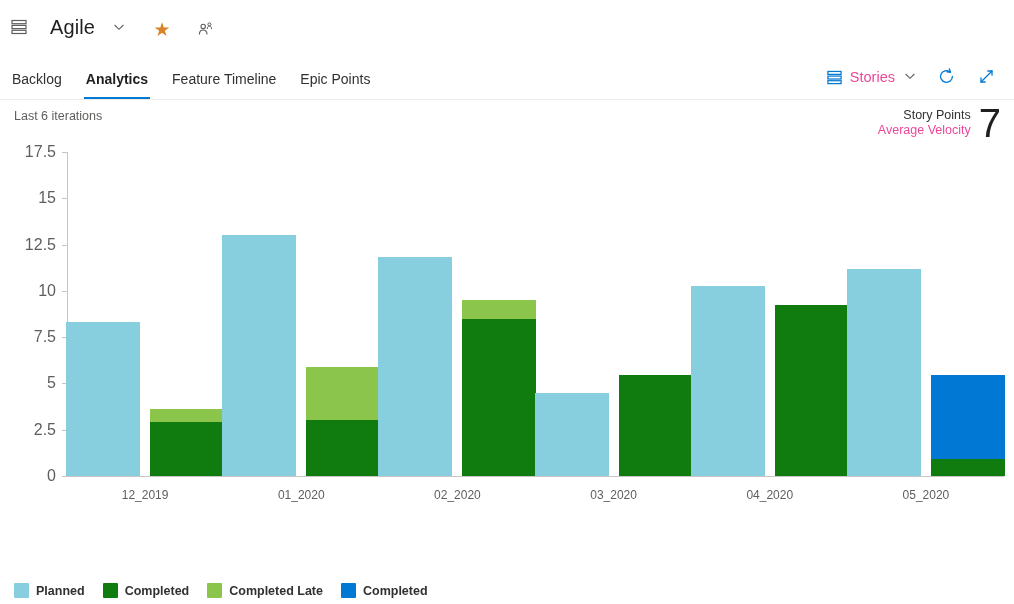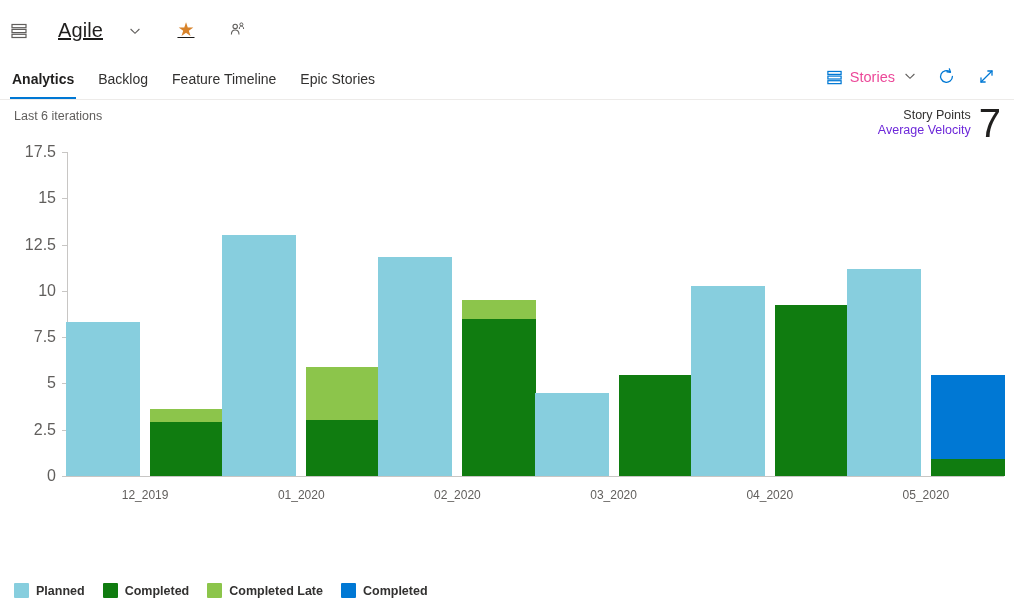--- a/index.html
+++ b/index.html
@@ -12,21 +12,21 @@
     overflow: hidden;
   }
 
   
   .app-header {
     height: 58px;
     display: flex;
     align-items: center;
     padding: 0 0 0 6px;
   }
-  .hdr-left { display: flex; align-items: flex-end; gap: 16px; text-decoration: underline; }
+  .hdr-left { display: flex; align-items: flex-start; gap: 8px; }
   .stack-icon { width: 26px; height: 26px; display: flex; align-items: center; justify-content: center; margin-right: 8px; }
   .project-name {
     font-size: 20px;
     font-weight: 400;
     color: #201f1e;
     letter-spacing: .1px;
     padding: 2px 2px 2px 2px;
   }
   .chev-btn { width: 24px; height: 26px; display: flex; align-items: center; justify-content: center; margin-left: 2px; }
   .star-btn { width: 30px; height: 30px; display: flex; align-items: center; justify-content: center; margin-left: 8px; }
@@ -93,21 +93,21 @@
   }
   .velocity {
     position: absolute;
     right: 14px; top: 5px;
     display: flex;
     align-items: flex-start;
     gap: 8px;
   }
   .velocity-text { text-align: right; line-height: 1.22; padding-top: 3px; }
   .velocity-title { font-size: 12.5px; color: #323130; }
-  .velocity-sub { font-size: 12.5px; color: #6d28d9; }
+  .velocity-sub { font-size: 12.5px; color: #ec4899; }
   .velocity-value {
     font-size: 40px;
     line-height: 0.92;
     font-weight: 300;
     color: #201f1e;
     letter-spacing: -1px;
   }
 
   
   .chart-area {
@@ -203,31 +203,31 @@
         <path d="M2.4 13.4 C2.4 10.4 4.1 9 6.2 9 C8.3 9 10 10.4 10 13.4" fill="none" stroke="#605e5c" stroke-width="1.1"></path>
         <circle cx="12.4" cy="3.4" r="1.5" fill="none" stroke="#605e5c" stroke-width="1"></circle>
         <path d="M10.3 8 C10.3 6 11.2 5.1 12.4 5.1 C13.7 5.1 14.6 6 14.6 8" fill="none" stroke="#605e5c" stroke-width="1"></path>
       </svg>
     </span>
   </div>
 </div>
 
 <div class="tabstrip">
   <div class="tabs">
+    <div class="tab">
+      <span>Backlog</span>
+    </div>
     <div class="tab active">
       <span>Analytics</span>
     </div>
     <div class="tab">
-      <span>Backlog</span>
+      <span>Feature Timeline</span>
     </div>
     <div class="tab">
-      <span>Feature Timeline</span>
-    </div>
-    <div class="tab">
-      <span>Epic Stories</span>
+      <span>Epic Points</span>
     </div>
   </div>
 
   <div class="tabstrip-right">
     <div class="pivot-picker">
       <span>
         <svg width="17" height="17" viewBox="0 0 18 18" aria-hidden="true">
           <rect x="2" y="2.6" width="14" height="3.1" fill="none" stroke="#0078d4" stroke-width="1.3"></rect>
           <rect x="2" y="7.5" width="14" height="3.1" fill="none" stroke="#0078d4" stroke-width="1.3"></rect>
           <rect x="2" y="12.4" width="14" height="3.1" fill="none" stroke="#0078d4" stroke-width="1.3"></rect>

